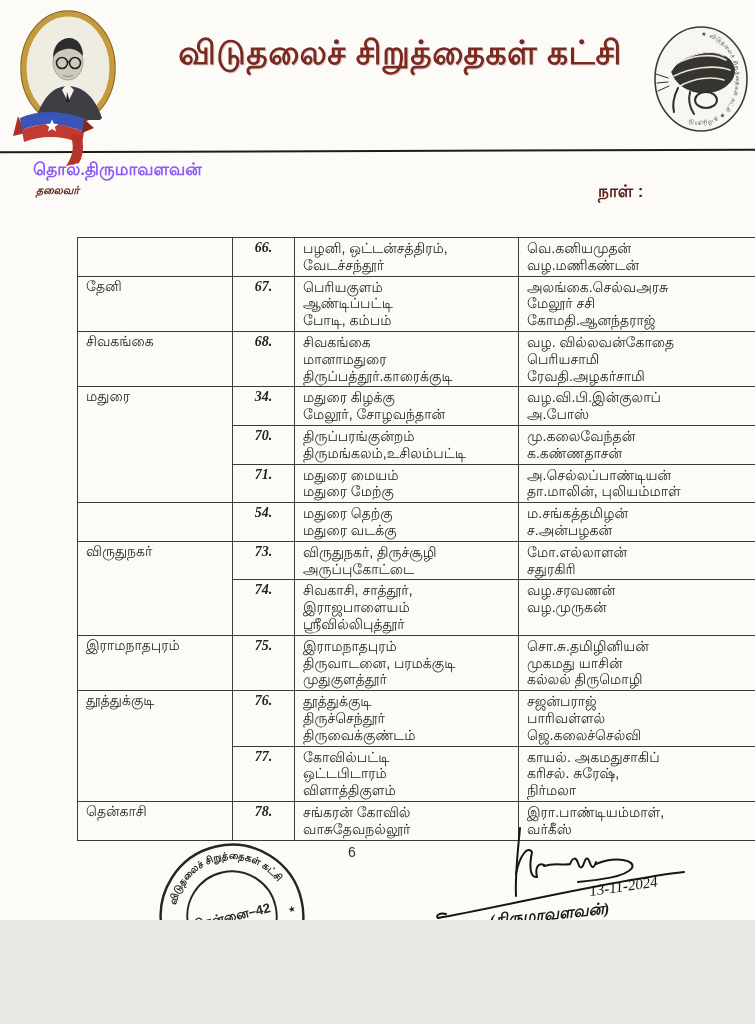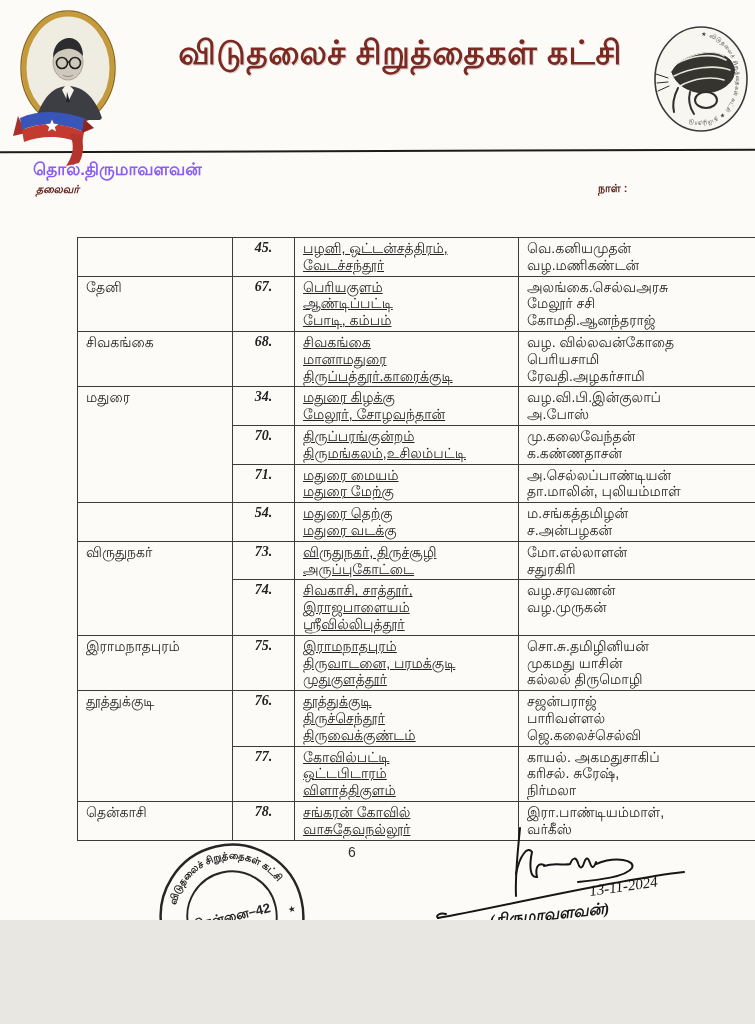--- a/index.html
+++ b/index.html
@@ -8,31 +8,31 @@
   
   .hdr-rule{position:absolute;left:0;top:150px;width:755px;height:2px;background:#1c1c1c;transform:rotate(-.2deg);}
   .emblem{position:absolute;left:12px;top:6px;width:106px;height:164px;z-index:3;}
   .party-title{position:absolute;left:155px;top:34px;width:490px;text-align:center;
         font-size:33px;font-weight:bold;color:#7b2a22;letter-spacing:.5px;
         text-shadow:0 0 2px rgba(255,255,255,.9),1px 1px 0 rgba(110,40,30,.25);}
   .party-address{position:absolute;left:150px;top:94px;width:500px;text-align:center;
         font-size:11.5px;font-weight:700;color:#4a3f3a;}
   .right-logo{position:absolute;left:650px;top:20px;width:102px;height:118px;}
   .leader-name{position:absolute;left:33px;top:160px;font-size:17px;font-weight:bold;color:#8b5cf6;}
-  .leader-title{position:absolute;left:36px;top:184px;font-size:11px;font-style:italic;font-weight:600;color:#63201a;font-family:Liberation Mono, monospace;}
-  .date-label{position:absolute;left:598px;top:182px;font-size:11px;font-weight:700;color:#5d241e;}
+  .leader-title{position:absolute;left:36px;top:184px;font-size:11px;font-style:italic;font-weight:600;color:#63201a;}
+  .date-label{position:absolute;left:598px;top:182px;font-size:17px;font-weight:700;color:#5d241e;}
   
   table.roster{position:absolute;left:77px;top:237px;width:613px;border-collapse:collapse;
         table-layout:fixed;}
   table.roster td{border:1.3px solid #3c3c3c;font-size:14px;line-height:1.2;
         padding:2px 8px;vertical-align:top;white-space:pre-line;color:#232323;}
-  td.dcol{width:138px;vertical-align:middle;font-size:14.5px;padding-left:10px;}
+  td.dcol{width:138px;vertical-align:middle;font-size:14.5px;padding-left:10px;font-family:Liberation Serif, serif;}
   td.ncol{width:45px;text-align:center;font-family:"Liberation Serif",serif;
         font-style:italic;font-weight:bold;font-size:14.5px;padding:2px 2px;}
-  td.ccol{width:207px;text-decoration:underline;}
+  td.ccol{width:207px;}
   td.pcol{width:223px;}
   
   .page-number{position:absolute;left:348px;top:844px;font-size:14px;color:#333;}
   .seal{position:absolute;left:156px;top:840px;width:152px;height:152px;transform:rotate(-13deg);}
   .signature{position:absolute;left:432px;top:822px;width:270px;height:130px;}
   
   .foot-rule-a{position:absolute;left:0;top:981px;width:755px;height:1px;background:#555;}
   .foot-rule-b{position:absolute;left:0;top:984px;width:755px;height:1px;background:#333;}
   .foot-rule-c{position:absolute;left:0;top:1004px;width:755px;height:1px;background:#444;}
   .footer-text{position:absolute;left:0;top:986px;width:755px;text-align:center;
@@ -96,21 +96,21 @@
   <div class="hdr-rule"></div>
 
   <div class="leader-name">தொல்.திருமாவளவன்</div>
   <div class="leader-title">தலைவர்</div>
   <div class="date-label">நாள் :</div>
 
   <table class="roster">
     <tbody>
       <tr>
         <td class="dcol"></td>
-        <td class="ncol">45.</td>
+        <td class="ncol">66.</td>
         <td class="ccol">பழனி, ஒட்டன்சத்திரம்,
 வேடச்சந்தூர்</td>
         <td class="pcol">வெ.கனியமுதன்
 வழ.மணிகண்டன்</td>
       </tr>
       <tr>
         <td class="dcol">தேனி</td>
         <td class="ncol">67.</td>
         <td class="ccol">பெரியகுளம்
 ஆண்டிப்பட்டி

